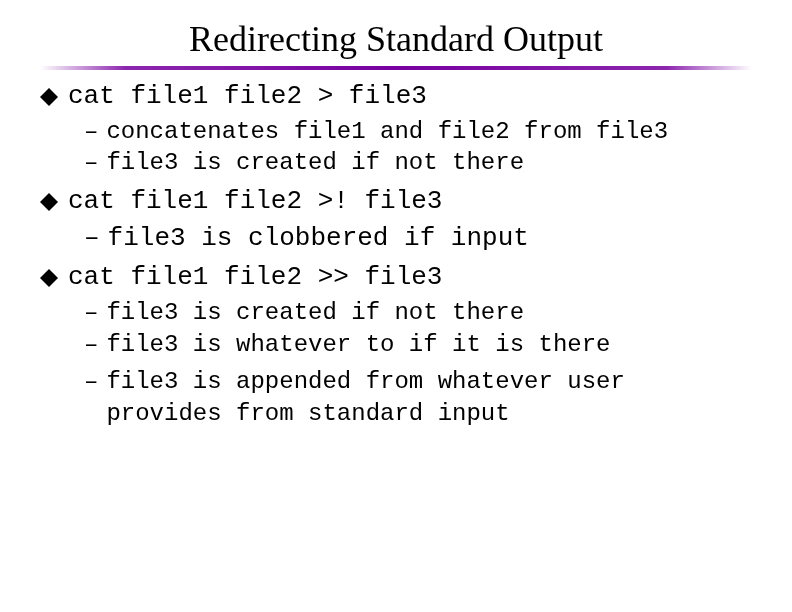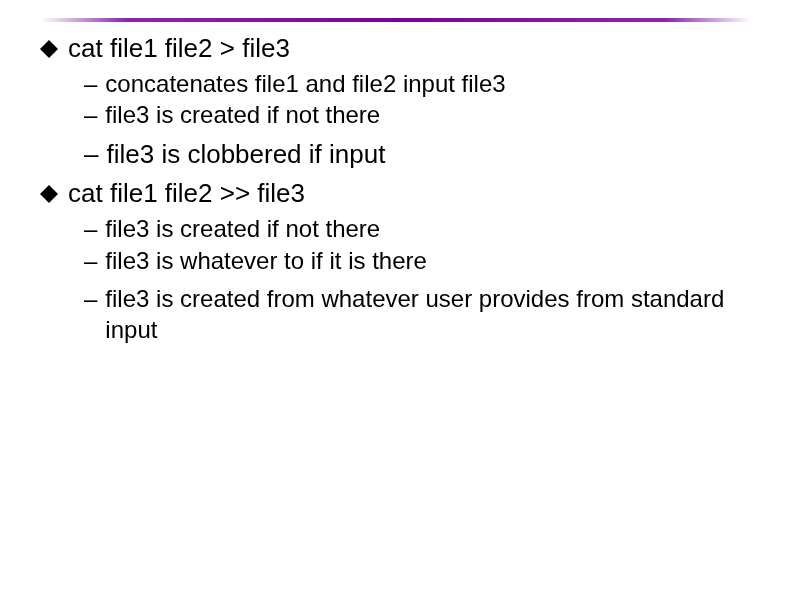--- a/index.html
+++ b/index.html
@@ -27,21 +27,21 @@
     background: linear-gradient(to right,
       rgba(120,0,160,0) 0%,
       rgba(120,0,160,0.85) 12%,
       rgba(120,0,160,1) 50%,
       rgba(120,0,160,0.85) 88%,
       rgba(120,0,160,0) 100%);
     border-radius: 2px;
     margin-bottom: 10px;
   }
   .content {
-    font-family: Liberation Sans, sans-serif;
+    font-family: Liberation Mono, monospace;
     font-size: 26px;
     line-height: 1.3;
   }
   .bullet-item {
     display: flex;
     align-items: flex-start;
     margin-top: 2px;
   }
   .bullet-icon {
     flex: 0 0 auto;
@@ -75,41 +75,48 @@
     font-size: 26px;
   }
   .sub-item.large .sub-dash {
     font-size: 26px;
   }
 </style>
 </head>
 <body>
 
 <div class="slide">
+  <h1 class="title">Redirecting Standard Output</h1>
   <div class="divider"></div>
 
   <div class="content">
 
     <div class="bullet-item">
       <svg class="bullet-icon" viewBox="0 0 20 20">
         <polygon points="10,0 20,10 10,20 0,10" fill="#000000"></polygon>
       </svg>
       <span class="bullet-text">cat file1 file2 &gt; file3</span>
     </div>
     <div class="sub-list">
       <div class="sub-item">
         <span class="sub-dash">–</span>
-        <span class="sub-text">concatenates file1 and file2 input file3</span>
+        <span class="sub-text">concatenates file1 and file2 from file3</span>
       </div>
       <div class="sub-item">
         <span class="sub-dash">–</span>
         <span class="sub-text">file3 is created if not there</span>
       </div>
     </div>
 
+    <div class="bullet-item">
+      <svg class="bullet-icon" viewBox="0 0 20 20">
+        <polygon points="10,0 20,10 10,20 0,10" fill="#000000"></polygon>
+      </svg>
+      <span class="bullet-text">cat file1 file2 &gt;! file3</span>
+    </div>
     <div class="sub-list">
       <div class="sub-item large">
         <span class="sub-dash">–</span>
         <span class="sub-text">file3 is clobbered if input</span>
       </div>
     </div>
 
     <div class="bullet-item">
       <svg class="bullet-icon" viewBox="0 0 20 20">
         <polygon points="10,0 20,10 10,20 0,10" fill="#000000"></polygon>
@@ -123,18 +130,18 @@
       </div>
       <div class="sub-item">
         <span class="sub-dash">–</span>
         <span class="sub-text">file3 is whatever to if it is there</span>
       </div>
     </div>
 
     <div class="sub-list">
       <div class="sub-item">
         <span class="sub-dash">–</span>
-        <span class="sub-text">file3 is created from whatever user provides from standard input</span>
+        <span class="sub-text">file3 is appended from whatever user provides from standard input</span>
       </div>
     </div>
 
   </div>
 </div>
 
 </body></html>

